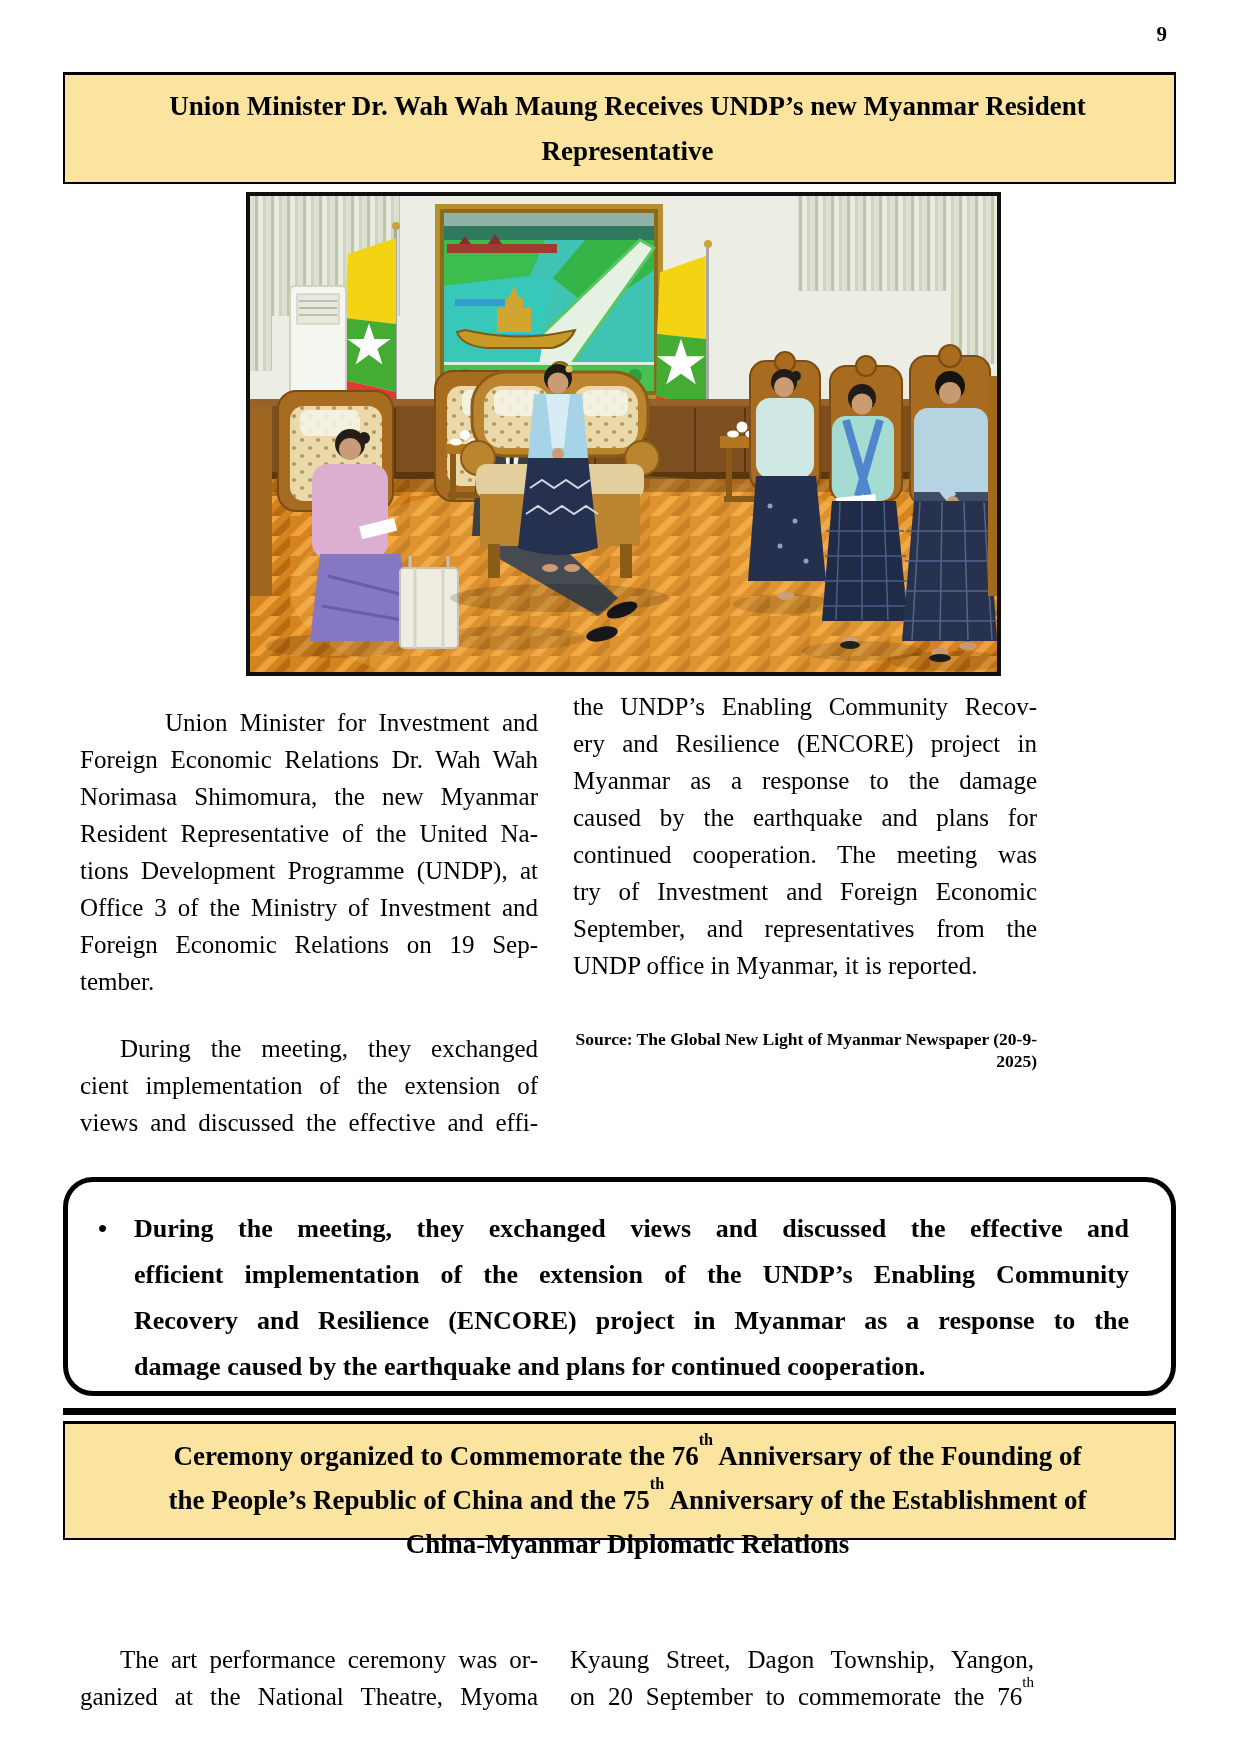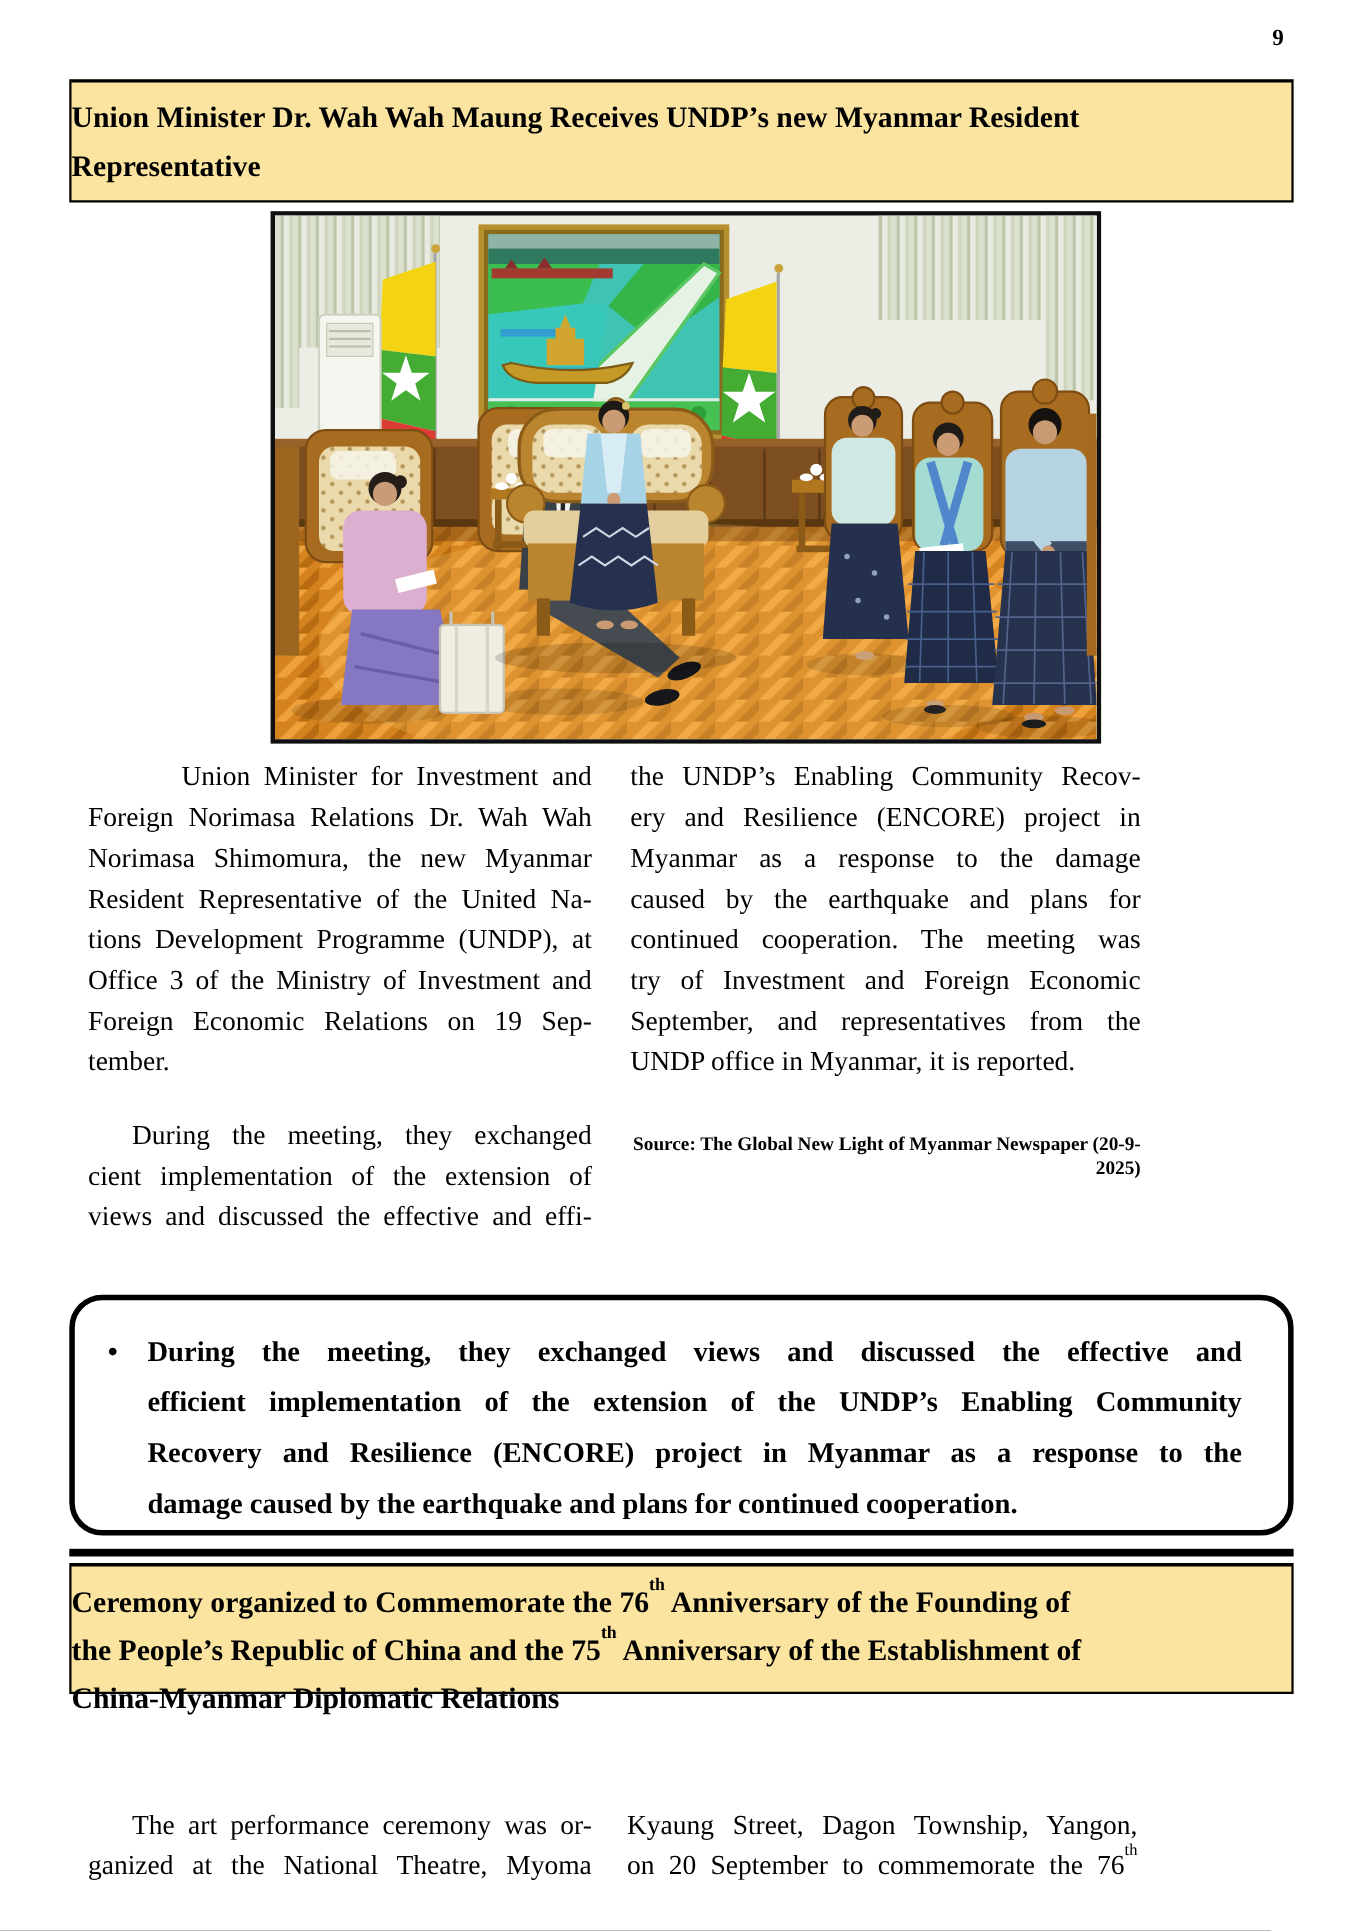--- a/index.html
+++ b/index.html
@@ -1,33 +1,33 @@
 <!DOCTYPE html>
 <html><head>
 <meta charset="utf-8">
 <style>
   html,body{margin:0;padding:0;background:#888;}
   .page{position:relative;width:1241px;height:1755px;background:#ffffff;margin:0 auto;
         font-family:"Liberation Serif","DejaVu Serif",serif;color:#000;overflow:hidden;}
   .pageno{position:absolute;top:22px;right:74px;font-size:21px;font-weight:bold;}
   .banner{position:absolute;left:63px;width:1113px;box-sizing:border-box;background:#fae4a0;
-          border:2px solid #000;border-top-width:3px;text-align:left;font-weight:bold;font-size:27px;}
+          border:2px solid #000;border-top-width:3px;text-align:center;font-weight:bold;font-size:27px;padding-left:16px;}
   .banner1{top:72px;height:112px;padding-top:9px;line-height:45px;}
   .banner2{top:1421px;height:119px;padding-top:10px;line-height:44px;}
   .photo{position:absolute;left:246px;top:192px;width:755px;height:484px;box-sizing:border-box;
          border:4px solid #101010;background:#eceee6;}
   .photo svg{display:block;width:100%;height:100%;}
   .cols{position:absolute;left:80px;width:957px;display:flex;gap:35px;font-size:25px;line-height:37px;}
   .cols1{top:676px;padding-top:12px;}
   .cols2{top:1636px;padding-top:5px;gap:32px;}
   .colL{width:458px;flex:0 0 458px;}
   .colR{width:464px;flex:0 0 464px;}
   .line{white-space:normal;}
   .line.just{text-align:justify;text-align-last:justify;}
-  .line.ind1{text-indent:85px;}
+  .line.ind1{text-indent:85px;margin-top:16px;}
   .line.ind2{text-indent:40px;}
   .line.gap{margin-top:30px;}
   sup{font-size:60%;font-weight:inherit;position:relative;top:-0.6em;line-height:0;}
   .source{margin-top:44px;text-align:right;font-size:17.5px;font-weight:bold;line-height:22px;}
   .callout{position:absolute;left:63px;top:1177px;width:1113px;height:219px;box-sizing:border-box;
            border:5px solid #000;border-radius:30px;background:#fff;display:flex;
            padding:24px 42px 0 30px;font-weight:bold;font-size:26px;}
   .bullet{flex:0 0 36px;font-size:26px;line-height:46px;}
   .callout-text{flex:1 1 auto;line-height:46px;}
   .rule{position:absolute;left:63px;top:1408px;width:1113px;height:7px;background:#000;}
@@ -311,21 +311,21 @@
         <ellipse cx="690" cy="462" rx="11" ry="4" fill="#1a1c1e"></ellipse>
         <ellipse cx="718" cy="450" rx="9" ry="4" fill="#c89a72"></ellipse>
       </g>
       <rect x="738" y="180" width="9" height="220" fill="#a5691e"></rect>
     </svg>
   </div>
 
   <div class="cols cols1">
     <div class="col colL">
         <div class="line just ind1"><span>Union Minister for Investment and</span></div>
-        <div class="line just"><span>Foreign Norimasa Relations Dr. Wah Wah</span></div>
+        <div class="line just"><span>Foreign Economic Relations Dr. Wah Wah</span></div>
         <div class="line just"><span>Norimasa Shimomura, the new Myanmar</span></div>
         <div class="line just"><span>Resident Representative of the United Na-</span></div>
         <div class="line just"><span>tions Development Programme (UNDP), at</span></div>
         <div class="line just"><span>Office 3 of the Ministry of Investment and</span></div>
         <div class="line just"><span>Foreign Economic Relations on 19 Sep-</span></div>
         <div class="line"><span>tember.</span></div>
         <div class="line just ind2 gap"><span>During the meeting, they exchanged</span></div>
         <div class="line just"><span>cient implementation of the extension of</span></div>
         <div class="line just"><span>views and discussed the effective and effi-</span></div>
       </div>

